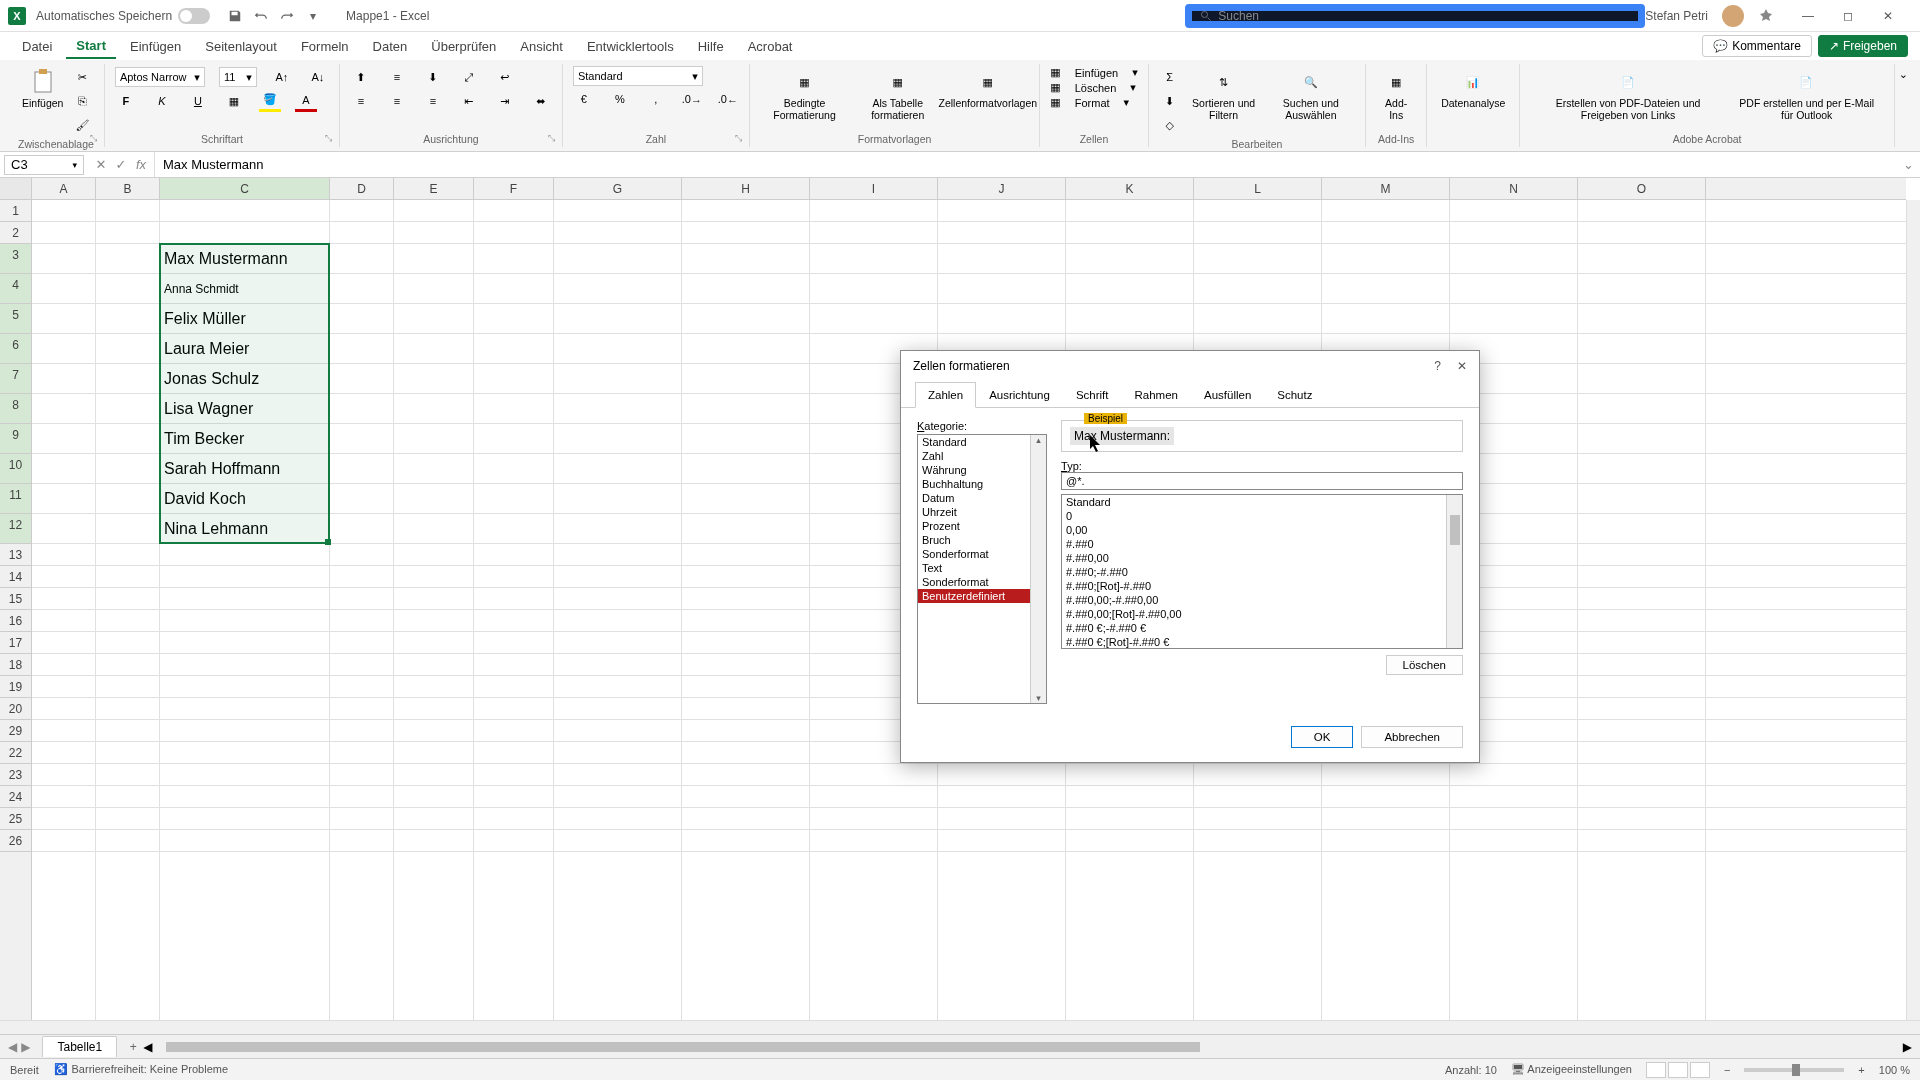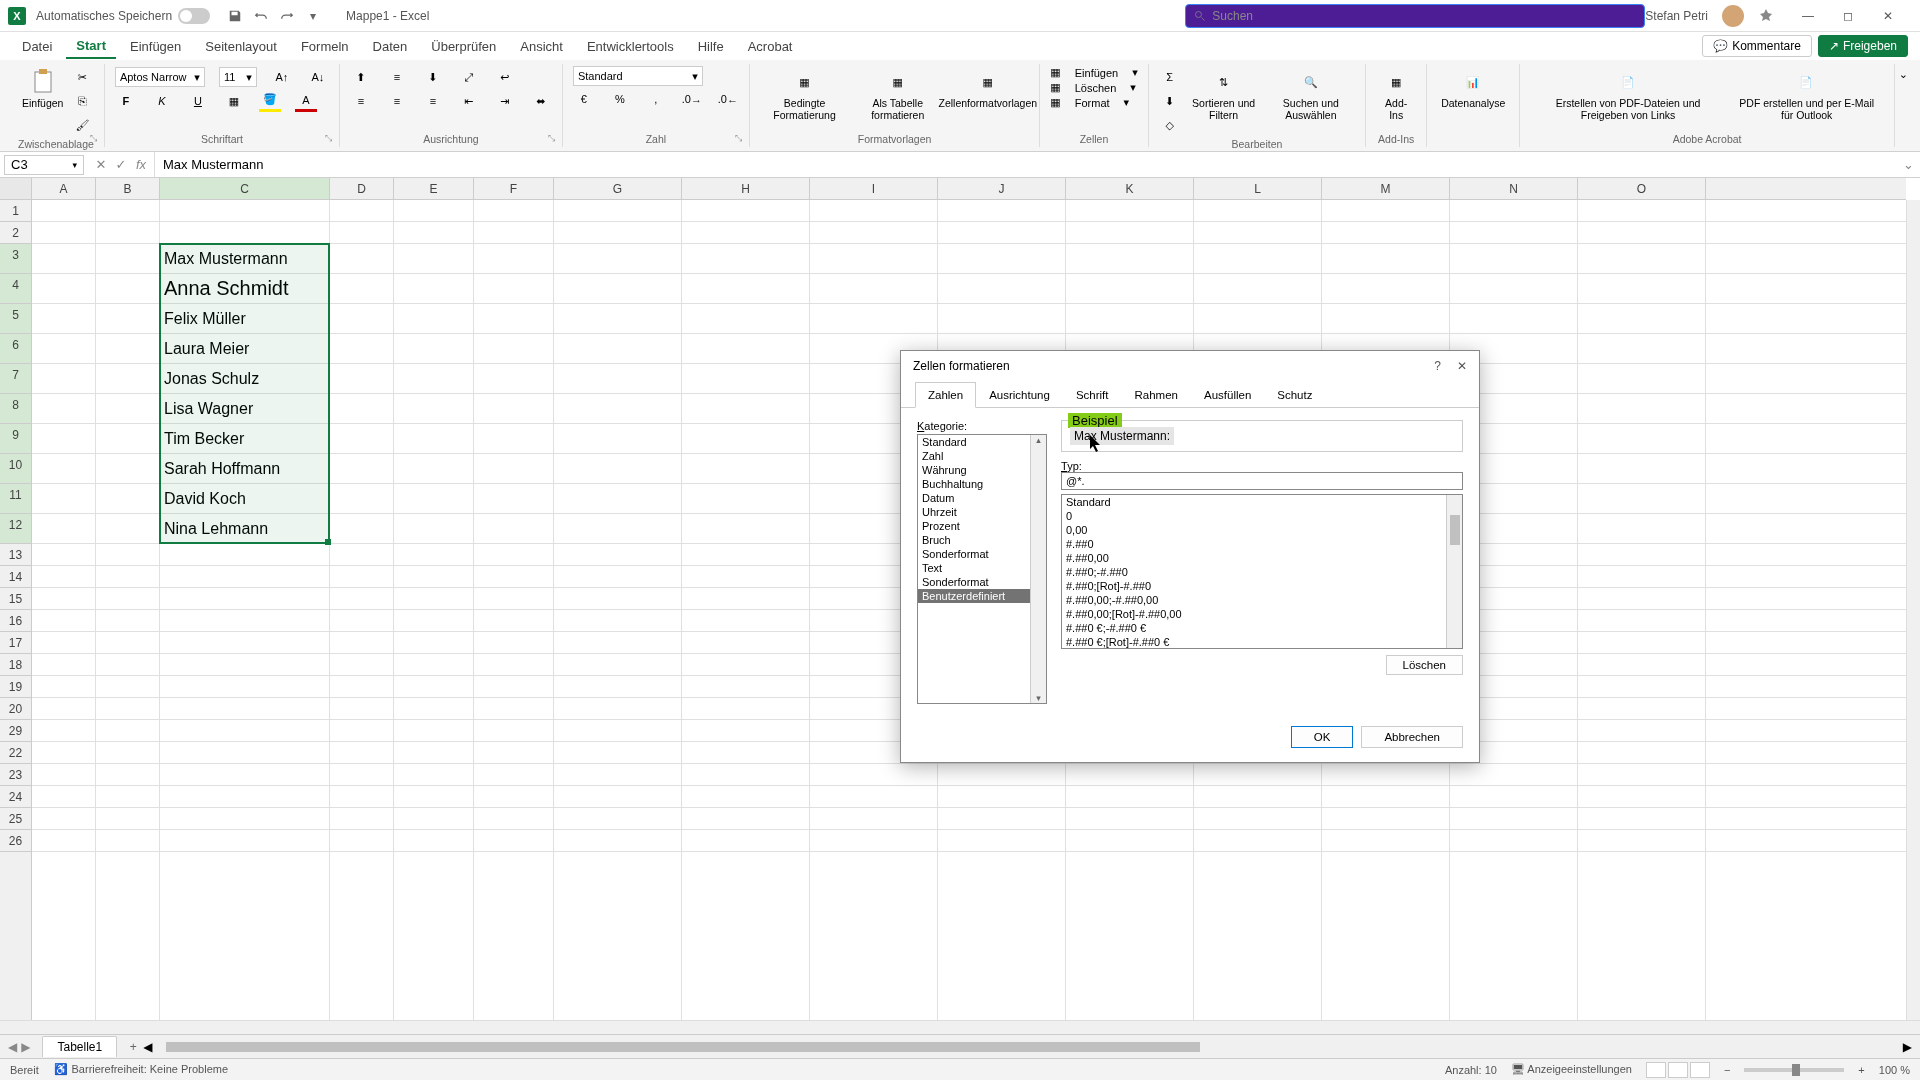--- a/index.html
+++ b/index.html
@@ -4,21 +4,21 @@
 <style>
 *{box-sizing:border-box;margin:0;padding:0;font-family:"Segoe UI",Arial,sans-serif}
 body{background:#f0f0f0;overflow:hidden;width:1920px;height:1080px;position:relative}
 .titlebar{height:32px;background:#fff;display:flex;align-items:center;padding:0 8px;border-bottom:1px solid #e0e0e0;font-size:12px;color:#555}
 .titlebar .excel-icon{width:18px;height:18px;background:#107c41;color:#fff;display:flex;align-items:center;justify-content:center;font-weight:bold;font-size:11px;border-radius:2px;margin-right:10px}
 .autosave-lbl{margin-right:6px}
 .toggle{width:32px;height:16px;background:#ccc;border-radius:8px;position:relative;margin-right:12px}
 .toggle::after{content:"";position:absolute;width:12px;height:12px;background:#fff;border-radius:50%;top:2px;left:2px}
 .qat-btn{width:22px;height:22px;display:flex;align-items:center;justify-content:center;color:#666;margin:0 2px;cursor:pointer}
 .title-center{flex:1;text-align:left;padding-left:20px}
-.search-box{width:460px;height:24px;background:#4c1d95;border:1px solid #3b82f6;border-radius:4px;display:flex;align-items:center;padding:4px 8px;color:#888;font-size:12px}
+.search-box{width:460px;height:24px;background:#0f172a;border:7px solid #3b82f6;border-radius:4px;display:flex;align-items:center;padding:4px 8px;color:#888;font-size:12px}
 .search-box svg{margin-right:6px}
 .title-right{display:flex;align-items:center;gap:14px;margin-left:auto;padding-right:4px}
 .avatar{width:22px;height:22px;border-radius:50%;background:#d4a574}
 .win-btns{display:flex;gap:0}
 .win-btn{width:40px;height:28px;display:flex;align-items:center;justify-content:center;color:#555}
 .ribbon-tabs{height:28px;background:#fff;display:flex;align-items:center;padding:0 12px;font-size:13px;gap:4px}
 .rtab{padding:4px 10px;cursor:pointer;color:#444}
 .rtab.active{border-bottom:2px solid #107c41;color:#107c41;font-weight:600}
 .ribbon-right{margin-left:auto;display:flex;gap:6px}
 .rbtn{padding:3px 10px;border:1px solid #ccc;border-radius:3px;font-size:12px;display:flex;align-items:center;gap:4px}
@@ -74,25 +74,25 @@
 .dlg-title{height:30px;display:flex;align-items:center;padding:0 12px;font-size:12px}
 .dlg-title-btns{margin-left:auto;display:flex;gap:16px;color:#555}
 .dlg-tabs{display:flex;padding:0 14px;gap:0;border-bottom:1px solid #ccc}
 .dtab{padding:6px 12px;font-size:11.5px;cursor:pointer;border:1px solid transparent;border-bottom:none;position:relative;top:1px}
 .dtab.active{border-color:#ccc;background:#fff;border-bottom:1px solid #fff}
 .dlg-body{padding:12px 16px;display:flex;gap:14px}
 .cat-col{width:130px}
 .cat-lbl{font-size:11px;margin-bottom:2px}
 .cat-list{border:1px solid #888;height:270px;overflow:auto;position:relative}
 .cat-item{padding:1px 4px;font-size:11px;cursor:pointer}
-.cat-item.sel{background:#737373;color:#fff}
+.cat-item.sel{background:#b91c1c;color:#fff}
 .cat-scroll{position:absolute;right:0;top:0;bottom:0;width:16px;background:#f0f0f0;border-left:1px solid #ccc;display:flex;flex-direction:column;justify-content:space-between;align-items:center;font-size:9px;color:#666}
 .right-col{flex:1}
 .beispiel-box{border:1px solid #ccc;padding:6px 8px;margin-bottom:8px;position:relative}
-.beispiel-box legend{font-size:13px;padding:0 4px;position:absolute;top:-8px;left:6px;background:#84cc16}
+.beispiel-box legend{font-size:10px;padding:0 4px;position:absolute;top:-8px;left:22px;background:#eab308}
 .highlight{background:#e5e5e5;padding:2px 4px;display:inline-block;position:relative}
 .cursor-sim{position:absolute;width:16px;height:20px;pointer-events:none}
 .typ-lbl{font-size:11px;margin-bottom:0}
 .typ-input{width:100%;border:1px solid #888;padding:2px 4px;font-size:11px;margin-bottom:4px}
 .typ-list{border:1px solid #888;height:155px;overflow:hidden;position:relative;font-size:11px}
 .typ-item{padding:0 4px;line-height:14px}
 .typ-scroll{position:absolute;right:0;top:0;bottom:0;width:16px;background:#f0f0f0;border-left:1px solid #ccc}
 .typ-thumb{position:absolute;width:10px;height:30px;background:#c0c0c0;left:3px;top:20px}
 .del-btn{float:right;margin-top:6px;padding:3px 16px;border:1px solid #ccc;background:#fdfdfd;font-size:11.5px}
 .hint{clear:both;padding-top:14px;font-size:11px;color:#444}
@@ -429,21 +429,21 @@
       <div style="position: absolute; top: 475px; left: 0px; height: 1px; width: 3000px; background: rgb(224, 224, 224);"></div>
       <div style="position: absolute; top: 497px; left: 0px; height: 1px; width: 3000px; background: rgb(224, 224, 224);"></div>
       <div style="position: absolute; top: 519px; left: 0px; height: 1px; width: 3000px; background: rgb(224, 224, 224);"></div>
       <div style="position: absolute; top: 541px; left: 0px; height: 1px; width: 3000px; background: rgb(224, 224, 224);"></div>
       <div style="position: absolute; top: 563px; left: 0px; height: 1px; width: 3000px; background: rgb(224, 224, 224);"></div>
       <div style="position: absolute; top: 585px; left: 0px; height: 1px; width: 3000px; background: rgb(224, 224, 224);"></div>
       <div style="position: absolute; top: 607px; left: 0px; height: 1px; width: 3000px; background: rgb(224, 224, 224);"></div>
       <div style="position: absolute; top: 629px; left: 0px; height: 1px; width: 3000px; background: rgb(224, 224, 224);"></div>
       <div style="position: absolute; top: 651px; left: 0px; height: 1px; width: 3000px; background: rgb(224, 224, 224);"></div>
       <div class="cell" style="left: 128px; top: 44px; width: 170px; height: 30px; font-size: 16px;">Max Mustermann</div>
-      <div class="cell" style="left: 128px; top: 74px; width: 170px; height: 30px; font-size: 20px;">Anna Schmidt</div>
+      <div class="cell" style="left: 128px; top: 74px; width: 170px; height: 30px; font-size: 12px;">Anna Schmidt</div>
       <div class="cell" style="left: 128px; top: 104px; width: 170px; height: 30px; font-size: 16px;">Felix Müller</div>
       <div class="cell" style="left: 128px; top: 134px; width: 170px; height: 30px; font-size: 16px;">Laura Meier</div>
       <div class="cell" style="left: 128px; top: 164px; width: 170px; height: 30px; font-size: 16px;">Jonas Schulz</div>
       <div class="cell" style="left: 128px; top: 194px; width: 170px; height: 30px; font-size: 16px;">Lisa Wagner</div>
       <div class="cell" style="left: 128px; top: 224px; width: 170px; height: 30px; font-size: 16px;">Tim Becker</div>
       <div class="cell" style="left: 128px; top: 254px; width: 170px; height: 30px; font-size: 16px;">Sarah Hoffmann</div>
       <div class="cell" style="left: 128px; top: 284px; width: 170px; height: 30px; font-size: 16px;">David Koch</div>
       <div class="cell" style="left: 128px; top: 314px; width: 170px; height: 30px; font-size: 16px;">Nina Lehmann</div>
       <div class="sel-range" style="left: 127px; top: 43px; width: 171px; height: 301px;">
         <div class="sel-handle"></div>

